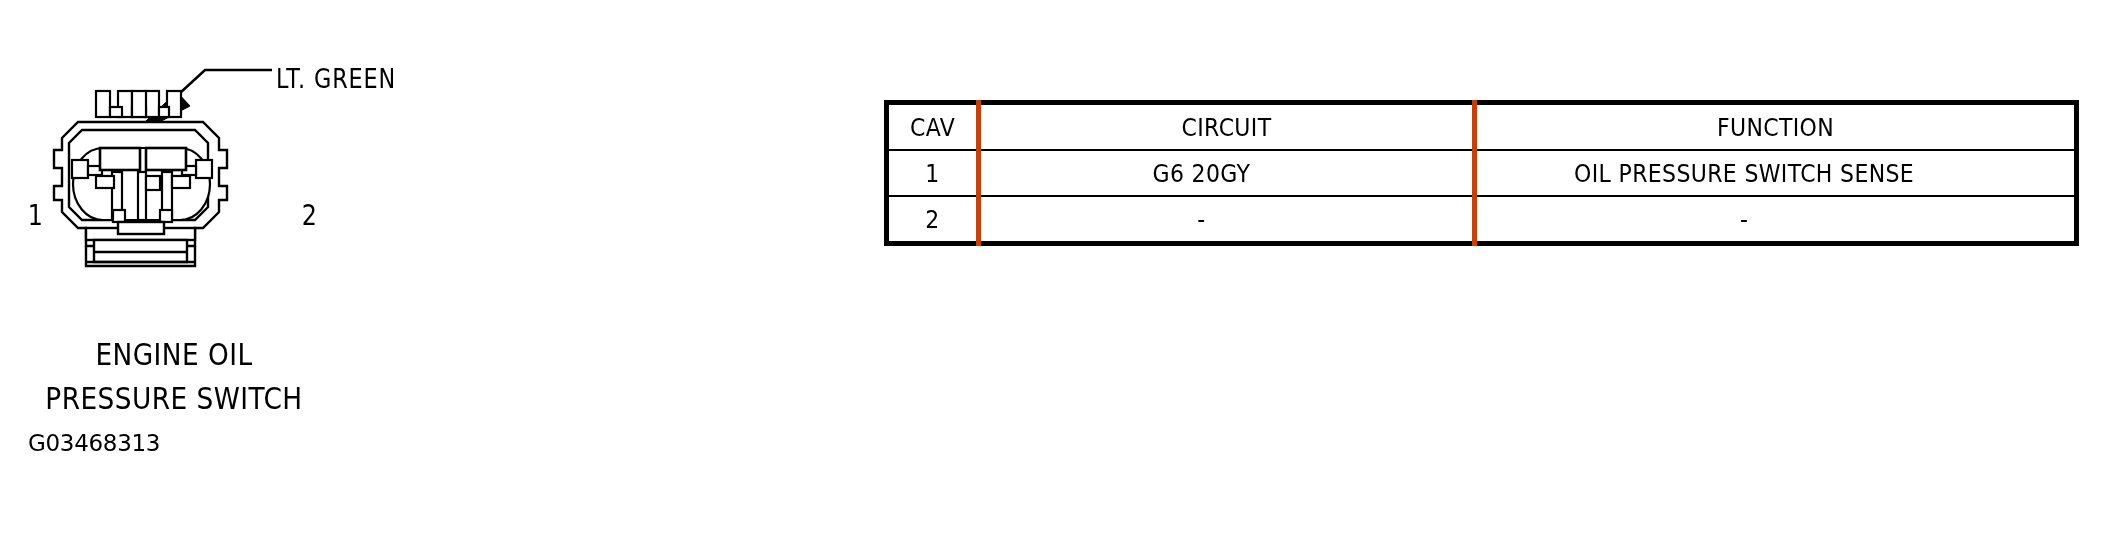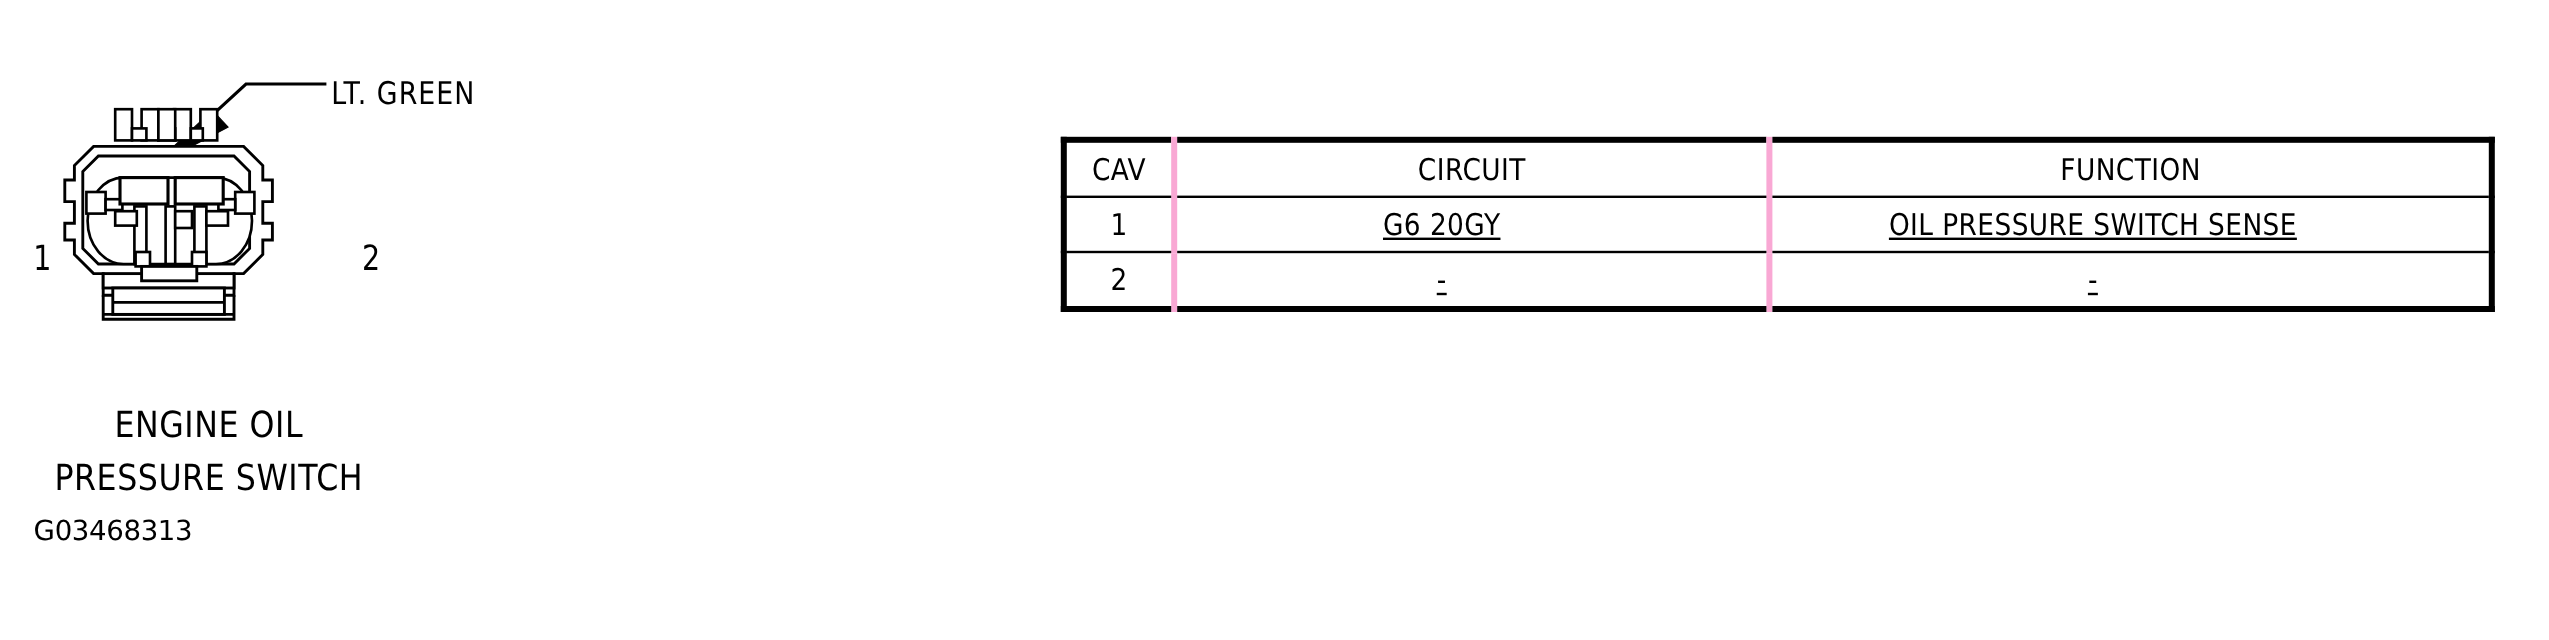--- a/index.html
+++ b/index.html
@@ -77,21 +77,21 @@
     font-size: 23px;
     font-weight: 400;
     letter-spacing: -0.3px;
     white-space: nowrap;
   }
 
   
   #pinout-table-wrap {
     position: absolute;
     left: 884px;
-    top: 114px;
+    top: 100px;
     width: 1190px;
   }
 
   table#pinout-table {
     border-collapse: collapse;
     table-layout: fixed;
     width: 1190px;
     border: 5px solid #000000;
   }
 
@@ -112,36 +112,36 @@
     vertical-align: middle;
   }
 
   #pinout-table th {
     text-align: center;
   }
 
   
   #pinout-table th.sep-left,
   #pinout-table td.sep-left {
-    border-left: 5px solid #f9a8d4;
+    border-left: 5px solid #c2410c;
     text-align: center;
   }
 
   .cell-text {
     display: block;
     transform: scaleX(0.88);
     white-space: nowrap;
     overflow: hidden;
   }
   th .cell-text { transform-origin: center center; }
 
   td.cav-cell   { text-align: center; }
   td.cav-cell .cell-text { transform-origin: center center; }
 
-  td.body-cell  { text-align: left; text-decoration: underline; }
+  td.body-cell  { text-align: left; }
   td.body-cell .cell-text {
     transform-origin: left center;
     padding-left: 10px;
   }
 </style>
 </head>
 <body>
 
 <div id="connector-figure">
 

